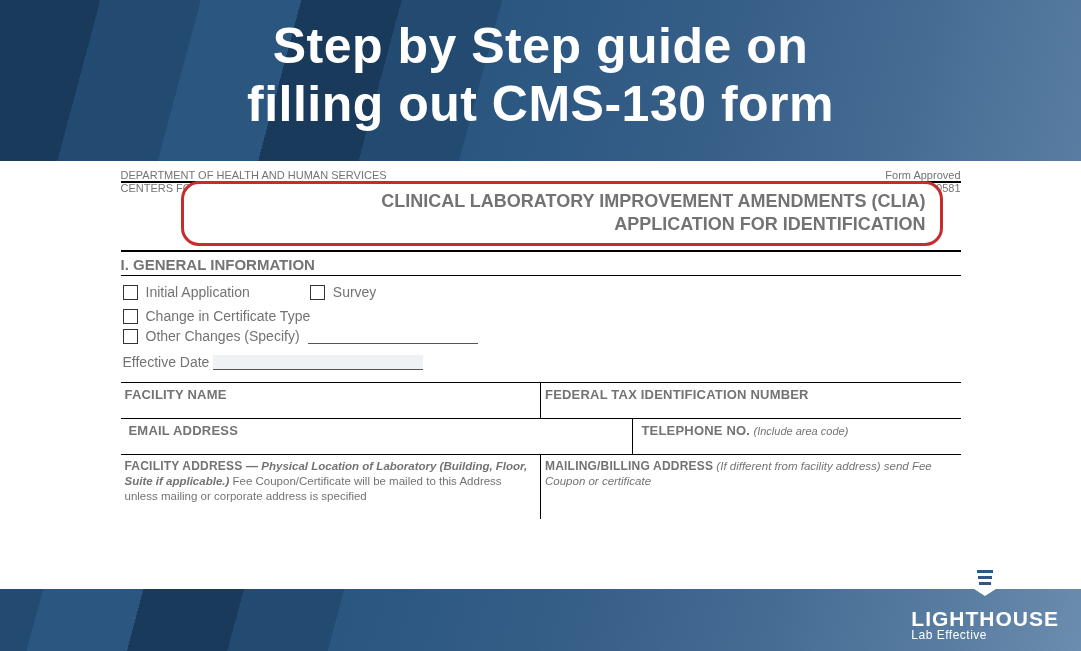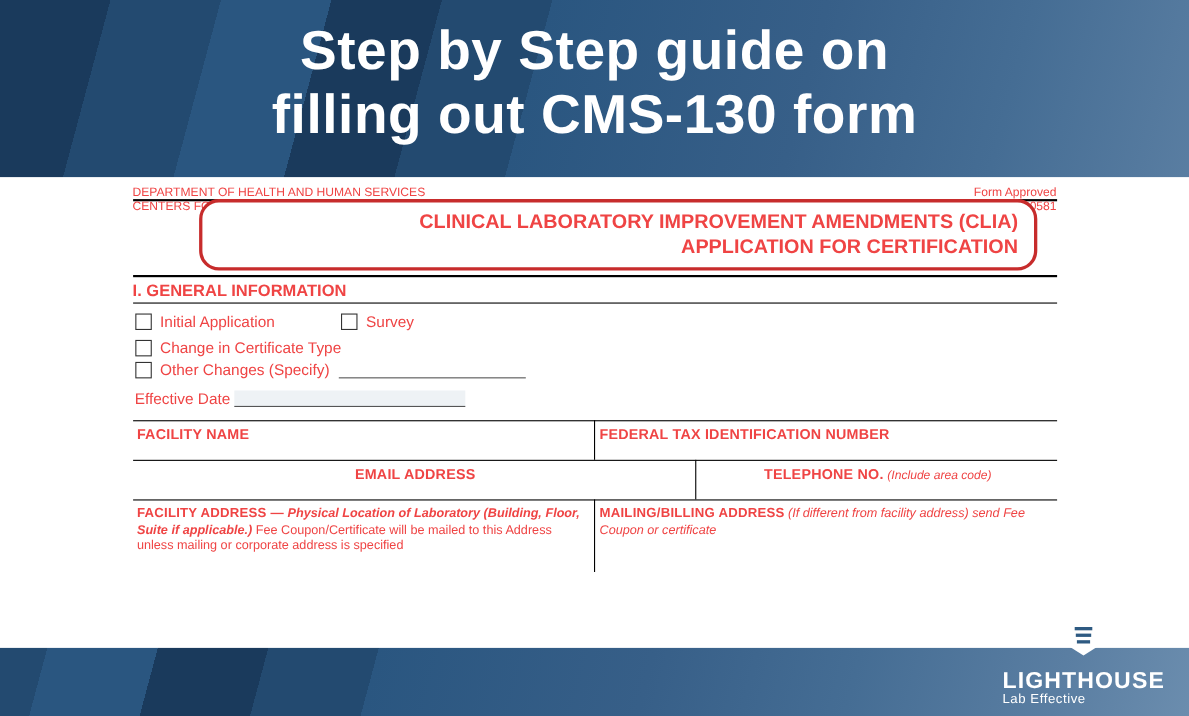--- a/index.html
+++ b/index.html
@@ -32,21 +32,21 @@
     margin:0;
     padding-top:8px;
     width:1081px;
     height:420px;
     overflow:hidden;
   }
   .form {
     width:840px;
     margin:0 auto;
     font-size:12px;
-    color:#ef4444;
+    color:#737373;
     position:relative;
   }
   .hdr-row { display:flex; justify-content:space-between; font-size:11px; }
   .hdr-left { line-height:1.2; }
   .hdr-right { text-align:right; line-height:1.2; }
   .rule { border-top:2px solid #000; margin:2px 0; }
   .thin { border-top:1px solid #000; margin:0; }
   .box-title {
     border:3px solid #c72c2c;
     border-radius:18px;
@@ -62,21 +62,21 @@
   .sec-title { font-weight:800; font-size:15px; margin:4px 0 2px 0; }
   .two-col { display:flex; }
   .col-l { flex:1 1 50%; padding:4px 10px 6px 2px; }
   .col-r { flex:1 1 50%; border-left:1px solid #000; padding:4px 6px 6px 10px; }
   .cb-row { display:flex; align-items:center; gap:8px; margin:4px 0; font-size:14px; }
   .cb { width:13px; height:13px; border:1.5px solid #333; display:inline-block; }
   .underline { display:inline-block; border-bottom:1px solid #555; height:14px; vertical-align:bottom; }
   .lbl { font-size:13px; font-weight:600; letter-spacing:0.2px; }
   .lbl-sm { font-size:11px; font-style:italic; font-weight:400; }
   .cell { border-top:1px solid #000; padding:4px 6px 16px 4px; }
-  .three-col { display:flex;text-align:center; }
+  .three-col { display:flex; }
   .three-col > div { padding:4px 6px 16px 8px; border-top:1px solid #000; }
   .three-col > div + div { border-left:1px solid #000; }
   .note { font-style:italic; font-size:12px; margin-top:10px; }
   .eff-row { margin:10px 0 6px 0; font-size:14px; }
   .footer {
     position:absolute; bottom:10px; right:22px;
     display:flex; align-items:center; gap:10px; color:#fff;flex-direction:column;
   }
   .logo-mark {
     width:34px; height:40px; position:relative;
@@ -106,21 +106,21 @@
       <div class="hdr-right">
         <div>Form Approved</div>
         <div>OMB No. 0938-0581</div>
       </div>
     </div>
 
     <div class="rule" style="margin-top:-14px;"></div>
 
     <div class="box-title">
       <div>CLINICAL LABORATORY IMPROVEMENT AMENDMENTS (CLIA)</div>
-      <div>APPLICATION FOR CERTIFICATION</div>
+      <div>APPLICATION FOR IDENTIFICATION</div>
     </div>
 
     <div class="rule"></div>
 
     <div class="sec-title">I. GENERAL INFORMATION</div>
     <div class="thin"></div>
 
     <div class="two-col">
       <div class="col-l">
         <div class="survey-row">

